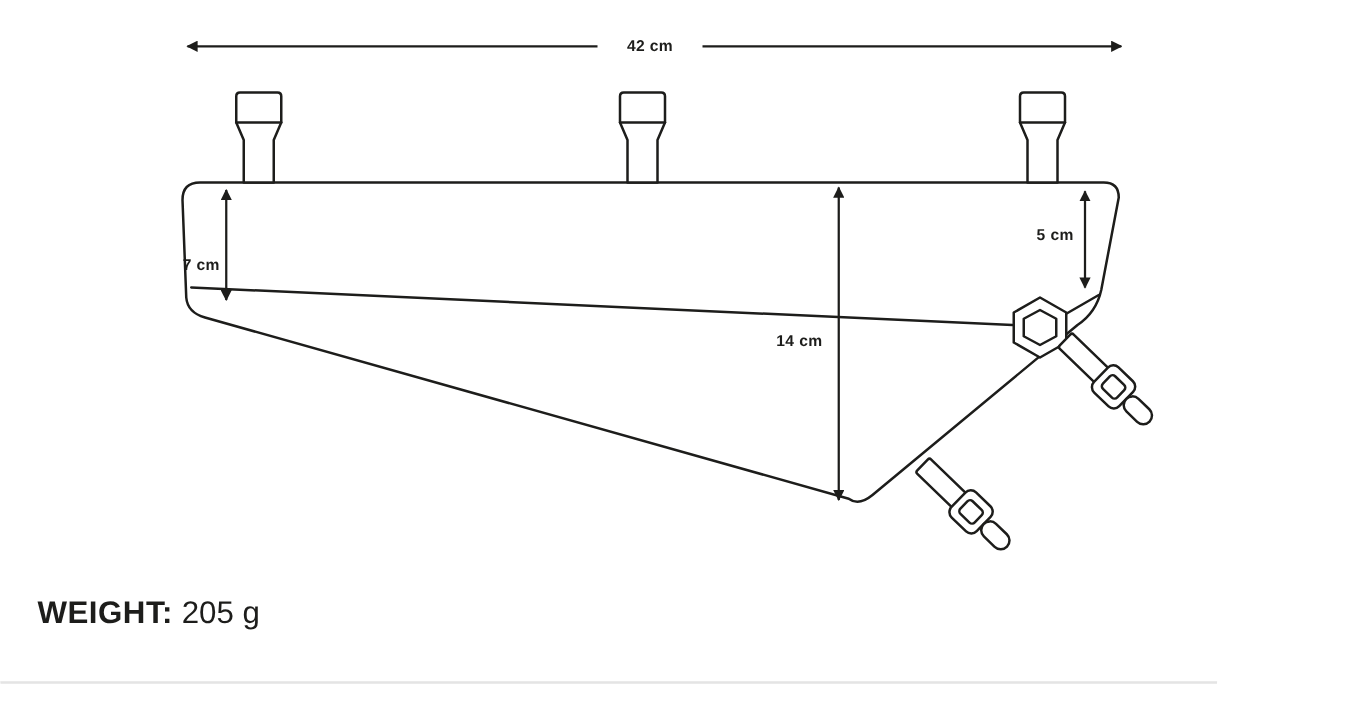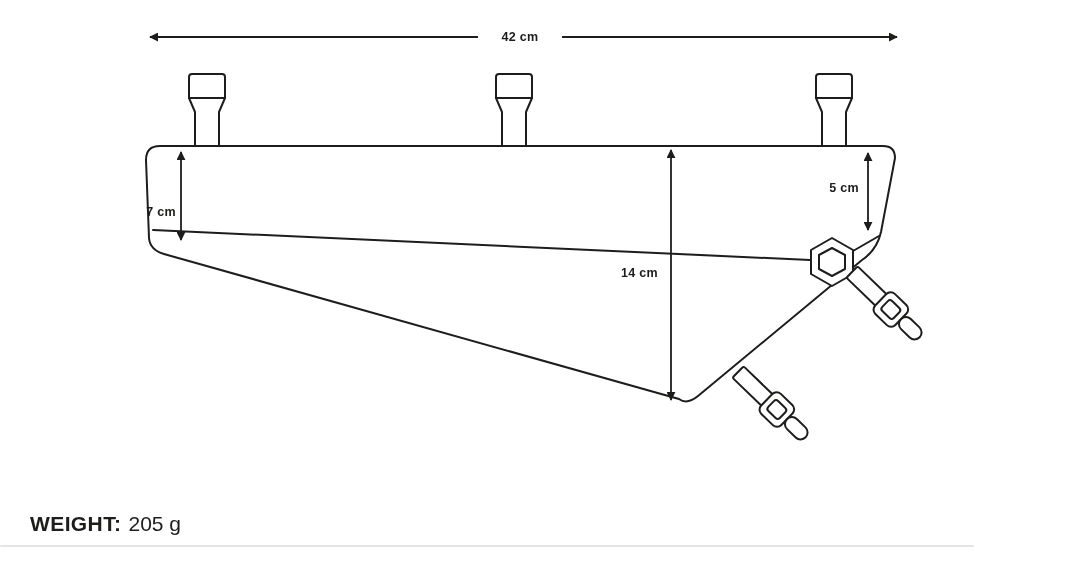--- a/index.html
+++ b/index.html
@@ -24,24 +24,23 @@
   text.dim-label{
     font-family:"Liberation Sans",sans-serif;
     font-weight:700;
     font-size:12.5px;
     fill:var(--line);
     letter-spacing:.3px;
   }
   .footer-item{
     position:absolute;
     top:476px;
-    font-size:21px;
+    font-size:25px;
     color:var(--line);
     white-space:nowrap;
-    margin-top:36px;
   }
   .footer-item.left{left:30px;}
   .footer-item.right{right:30px;}
   .footer-label{font-weight:700;letter-spacing:.4px;}
   .footer-value{font-weight:400;margin-left:7px;}
   .divider{
     position:absolute;
     left:0;right:0;top:545px;
     height:2px;
     background:var(--divider);

